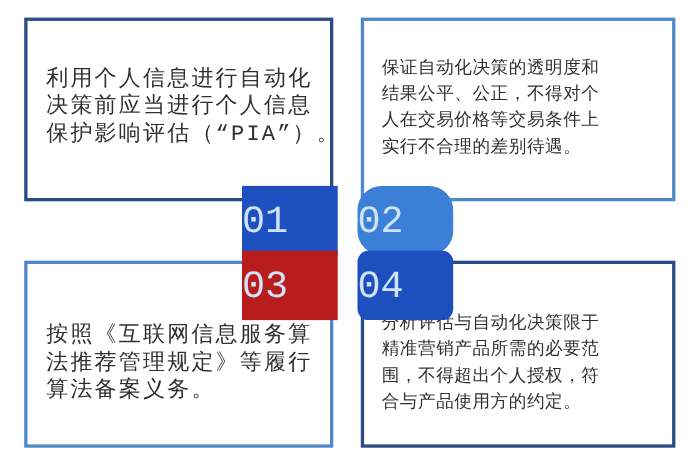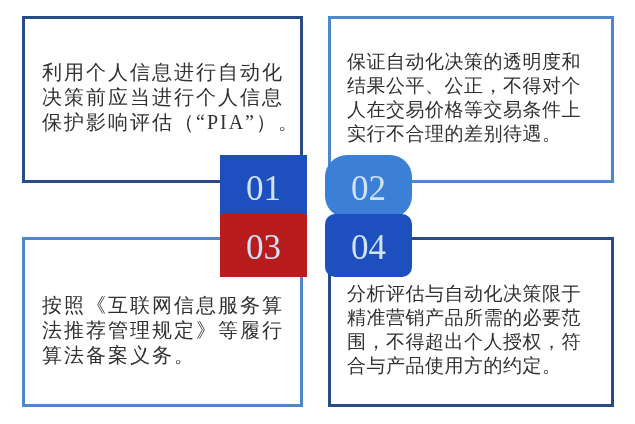--- a/index.html
+++ b/index.html
@@ -6,21 +6,21 @@
     margin: 0;
     padding: 0;
     background: #ffffff;
   }
   .canvas {
     position: relative;
     width: 635px;
     height: 424px;
     background: #ffffff;
     overflow: hidden;
-    font-family: Liberation Serif, serif;
+    font-family: Liberation Mono, monospace;
   }
   .card {
     position: absolute;
     box-sizing: border-box;
     background: #ffffff;
     border: 3px solid;
     display: flex;
     align-items: center;
   }
   .card-text {
@@ -31,37 +31,38 @@
   
   .card-1, .card-3 { left: 22px; width: 281px; }
   .card-1 .card-text, .card-3 .card-text {
     font-size: 20px;
     line-height: 25px;
     letter-spacing: 2px;
   }
   
   .card-2, .card-4 { left: 328px; width: 286px; }
   .card-2 .card-text, .card-4 .card-text {
-    font-size: 19px;
+    font-size: 16px;
     line-height: 24px;
     letter-spacing: 0.5px;
   }
   .card-1 { top: 16px;  height: 167px; border-color: #2a4c86; padding: 0 6px 4px 17px; }
   .card-2 { top: 16px;  height: 167px; border-color: #4e88c8; padding: 0 6px 4px 16px; }
   .card-3 { top: 237px; height: 170px; border-color: #4e88c8; padding: 16px 6px 0 17px; }
   .card-4 { top: 237px; height: 170px; border-color: #2a4c86; padding: 16px 6px 0 16px; }
 
   .badge {
     position: absolute;
     width: 87px;
     height: 63px;
     z-index: 5;
     display: flex;
     align-items: center;
-    justify-content: center;
+    justify-content: flex-start;
+    margin-top: 14px;
   }
   .badge-number {
     font-size: 35px;
     line-height: 1;
     color: #cfe2f6;
     padding-top: 3px;
   }
   .badge-1 { left: 220px; top: 155px; background: #1e4fbe; }
   .badge-2 { left: 325px; top: 155px; background: #3b7fd6; border-radius: 22px; }
   .badge-3 { left: 220px; top: 214px; background: #b91c1c; }

